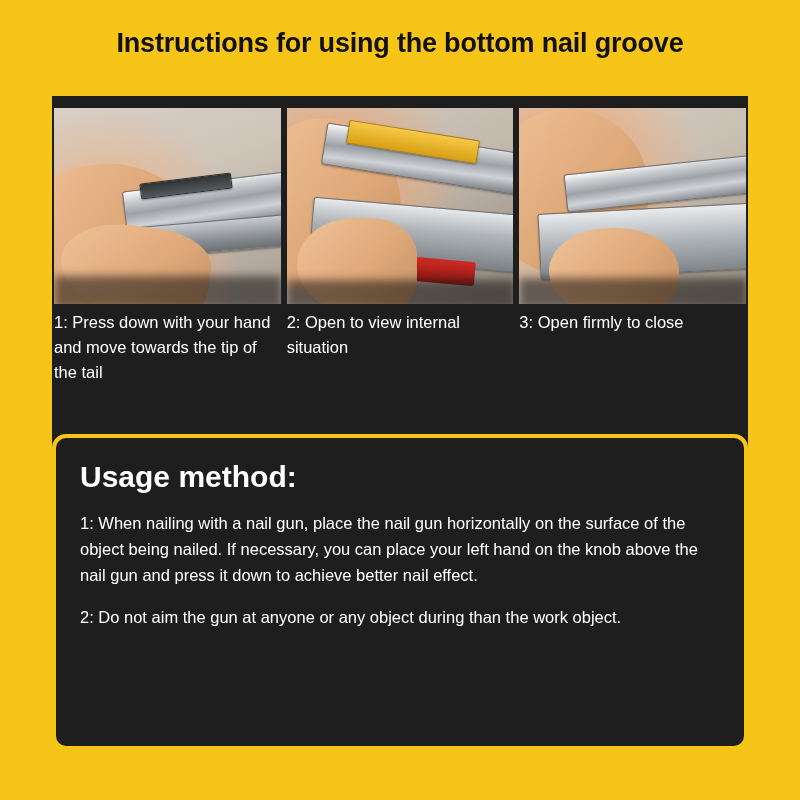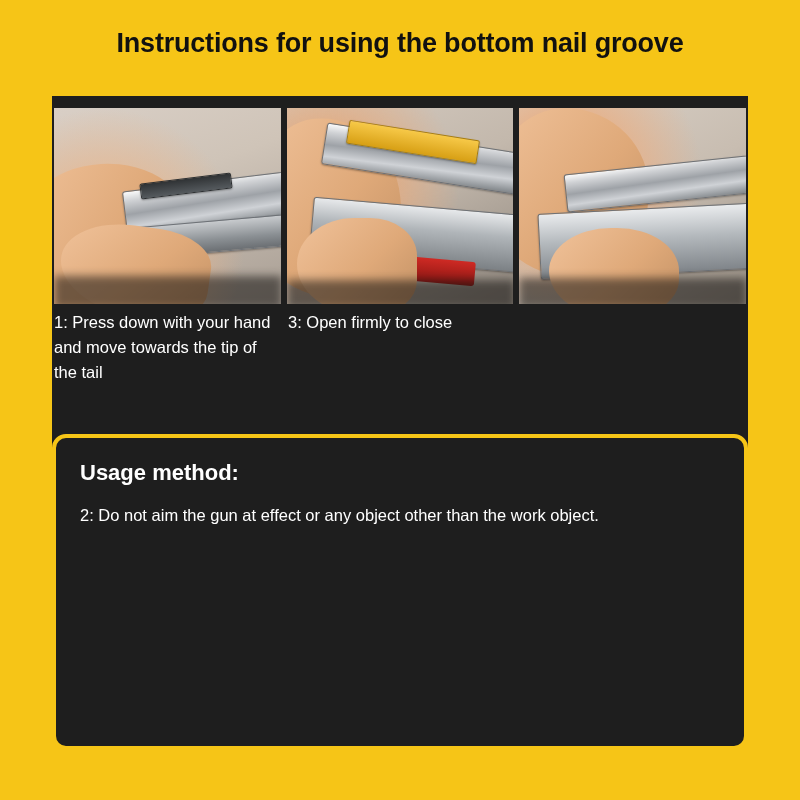--- a/index.html
+++ b/index.html
@@ -150,21 +150,21 @@
     width: 696px;
     height: 316px;
     background: #1e1e1e;
     border: 4px solid #f6c517;
     border-radius: 14px;
     box-sizing: border-box;
     padding: 22px 22px 0 24px;
   }
   .usage-title {
     color: #ffffff;
-    font-size: 22px;
+    font-size: 30px;
     font-weight: bold;
     margin: 0 0 16px 0;
   }
   .usage-p {
     color: #ffffff;
     font-size: 16.5px;
     line-height: 1.58;
     margin: 0 0 16px 0;
   }
 </style>
@@ -204,23 +204,25 @@
         <div class="metal m3b"></div>
         <div class="red r3"></div>
         <div class="hand h3b"></div>
         <div class="dark-shadow s3"></div>
       </div>
 
     </div>
 
     <div class="captions">
       <div class="caption">1: Press down with your hand and move towards the tip of the tail</div>
+      <div class="caption">2: Open to view internal situation</div>
       <div class="caption">3: Open firmly to close</div>
     </div>
 
   </div>
 
   <div class="usage-card">
     <div class="usage-title">Usage method:</div>
-    <p class="usage-p">2: Do not aim the gun at effect or any object other than the work object.</p>
+    <p class="usage-p">1: When nailing with a nail gun, place the nail gun horizontally on the surface of the object being nailed. If necessary, you can place your left hand on the knob above the nail gun and press it down to achieve better nail effect.</p>
+    <p class="usage-p">2: Do not aim the gun at anyone or any object during than the work object.</p>
   </div>
 
 </div>
 
 </body></html>

